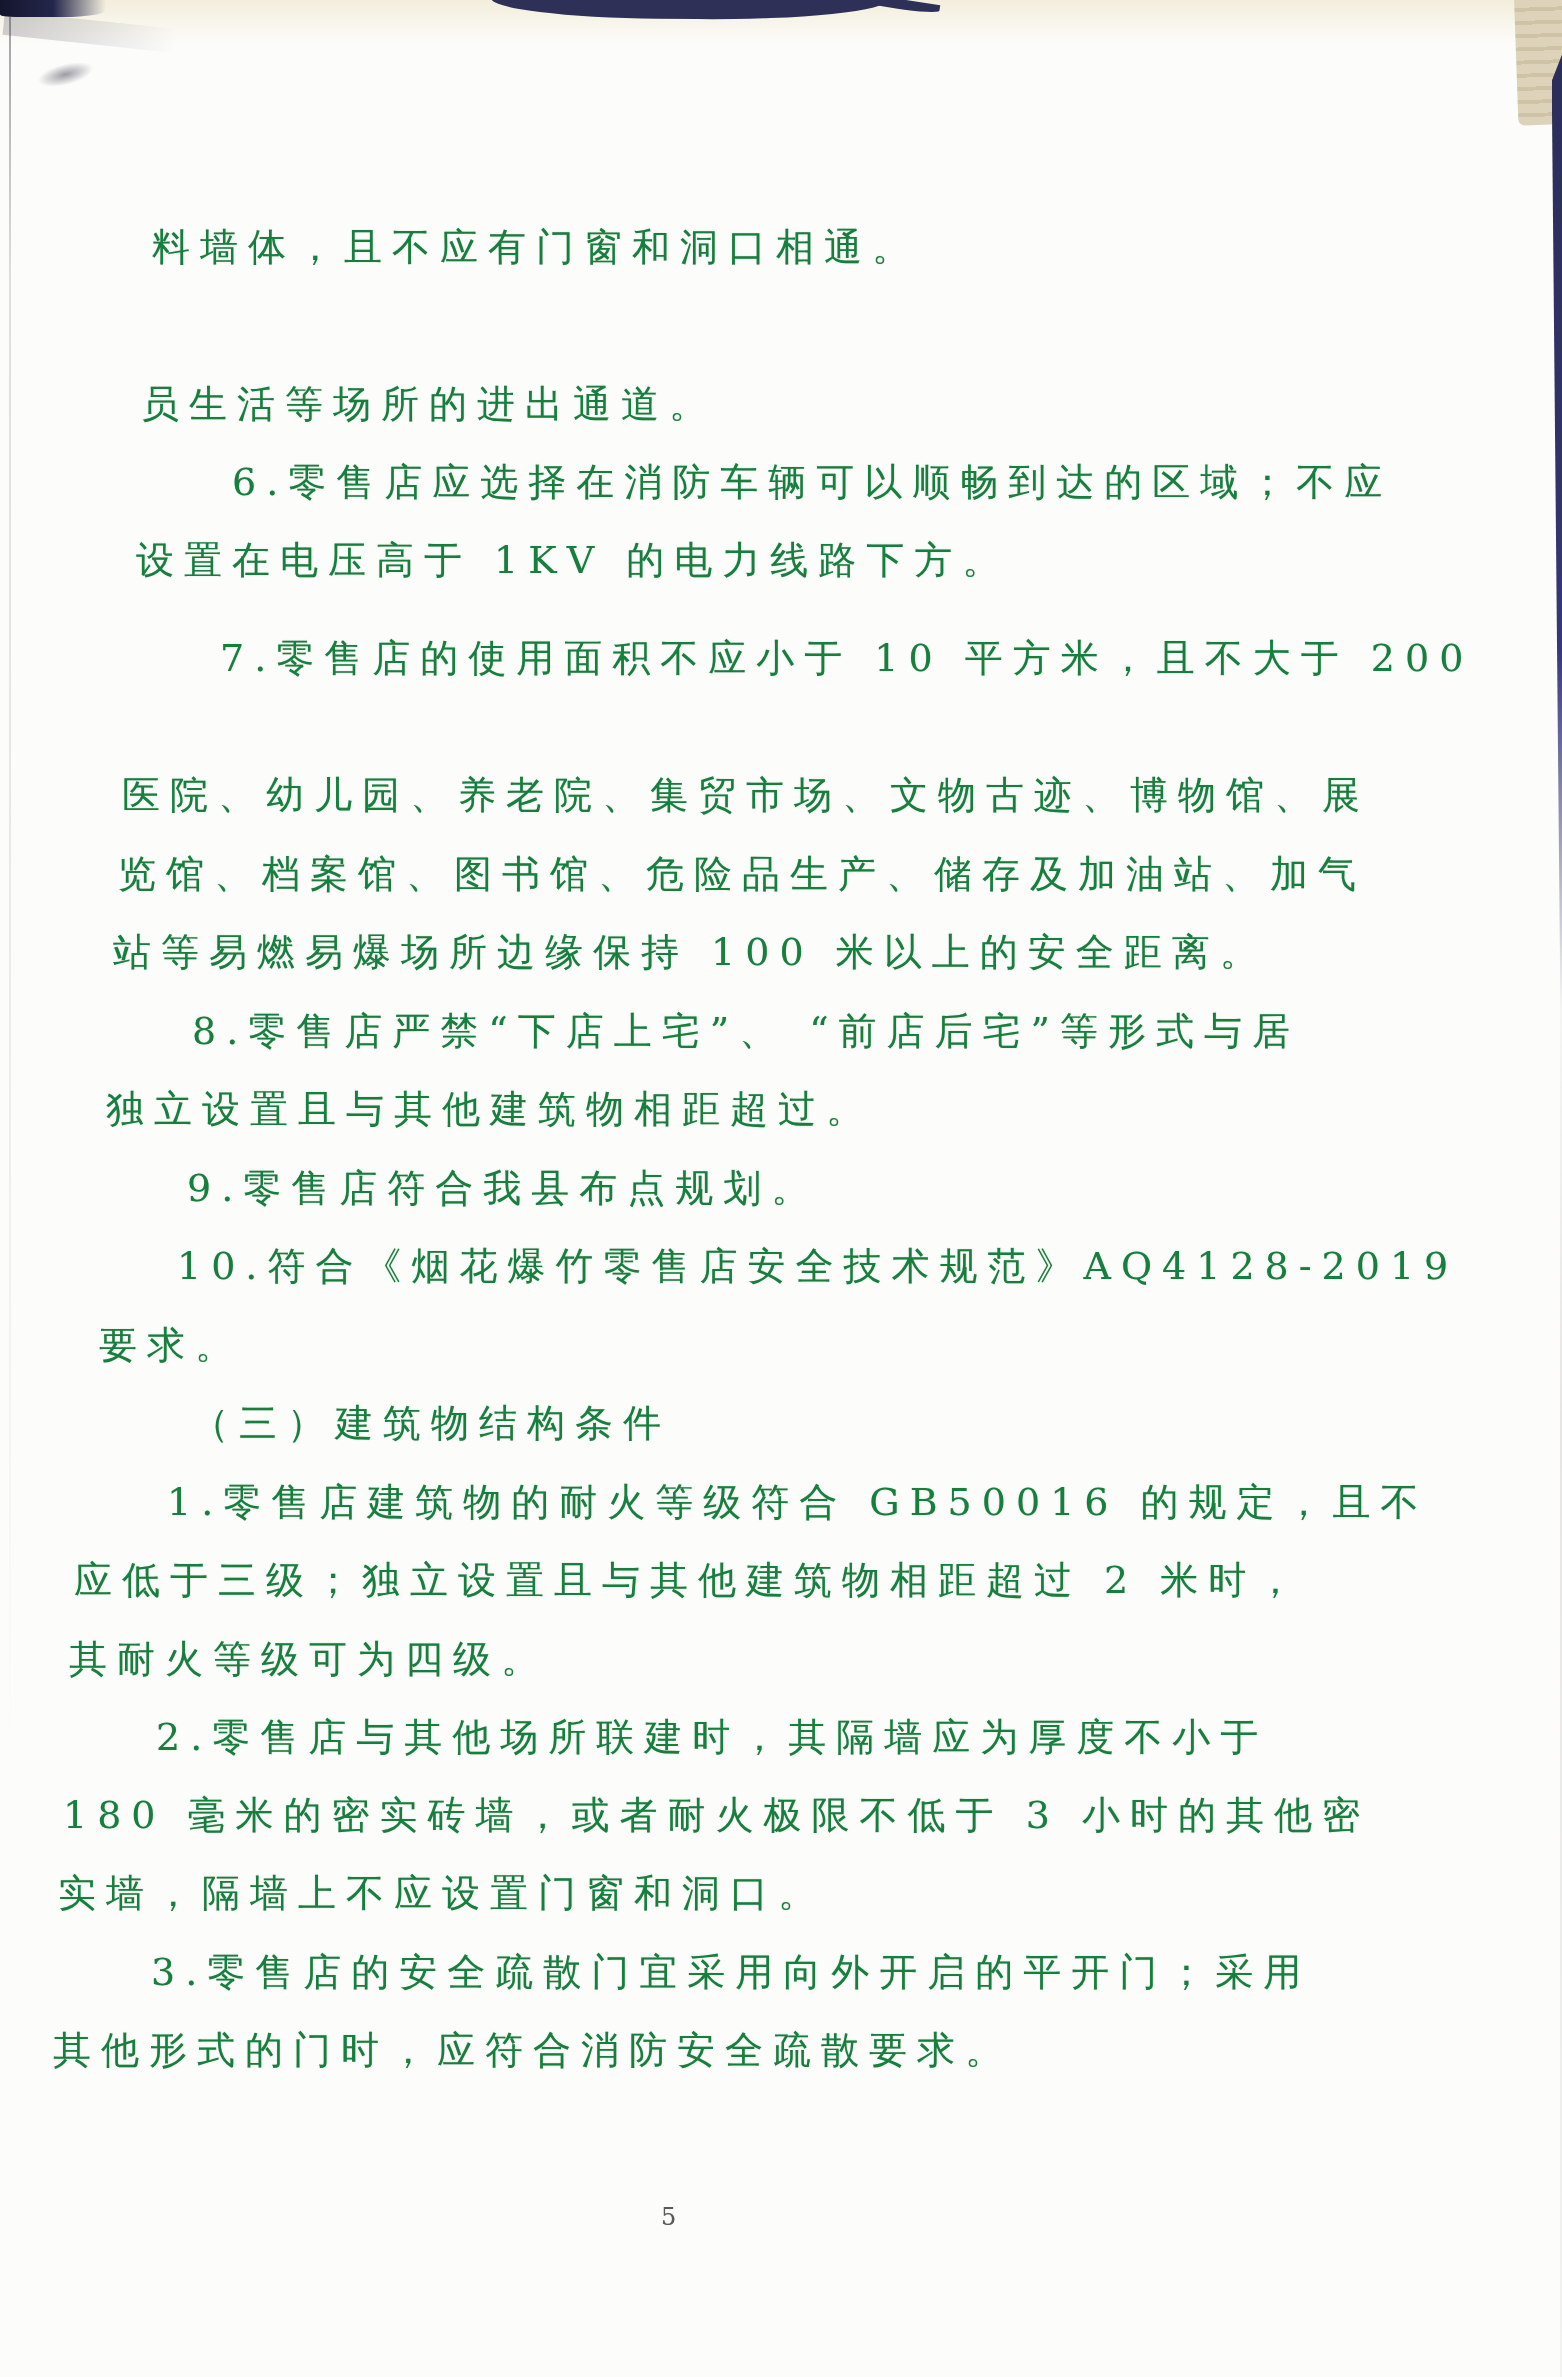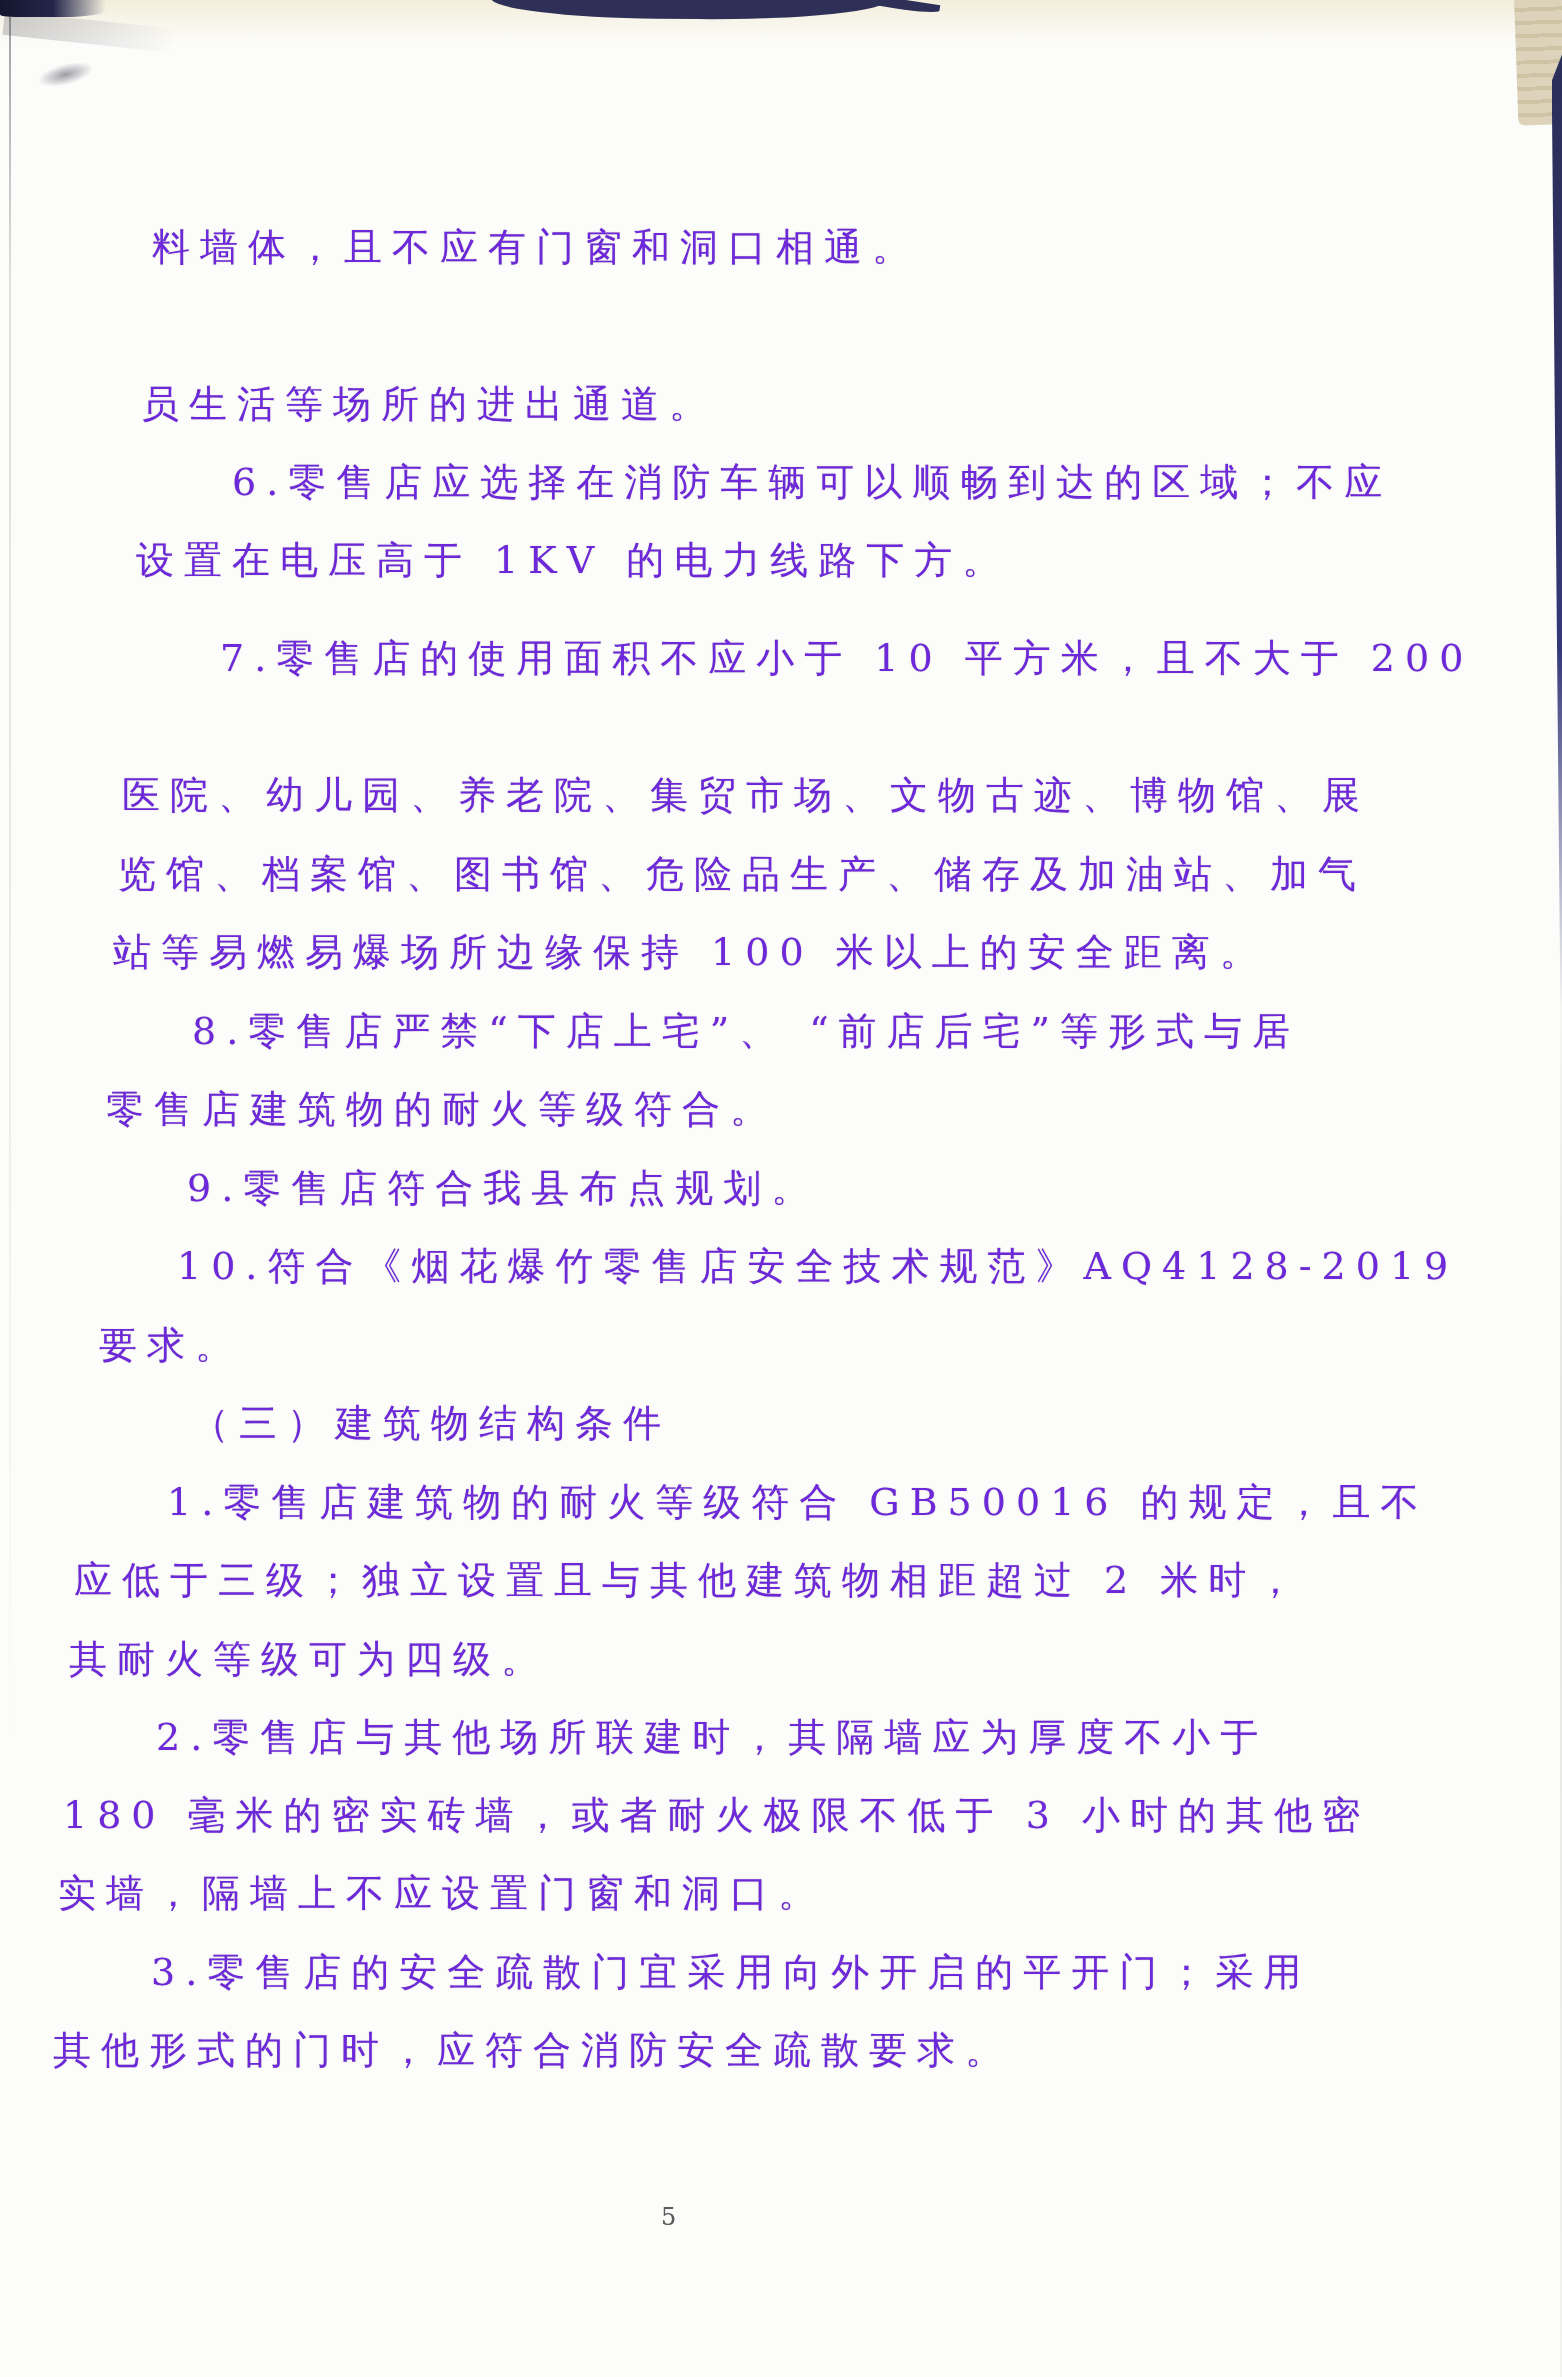--- a/index.html
+++ b/index.html
@@ -61,21 +61,21 @@
   }
   
   .crease-left {
     position:absolute; left:8.6px; top:16px; width:2px; height:1747px;
     background:linear-gradient(to bottom,
       rgba(70,70,82,0.5), rgba(110,105,100,0.2) 15%,
       rgba(120,115,108,0.1) 65%, rgba(120,115,108,0) 100%);
   }
   .line {
     position:absolute; white-space:nowrap;
-    font-size:38px; letter-spacing:10px; color:#6d28d9;
+    font-size:38px; letter-spacing:10px; color:#15803d;
     text-shadow:0 0 1.3px rgba(95,95,95,0.35);
   }
   .pagenum {
     position:absolute; left:661px; top:2203px;
     font-size:24px; color:#5a5a5a; letter-spacing:0;
     text-shadow:0 0 0.7px rgba(95,95,95,0.4);
   }
 </style>
 </head>
 <body>
@@ -94,21 +94,21 @@
 
   <div class="line" style="left:152px; top:222px;">料墙体，且不应有门窗和洞口相通。</div>
   <div class="line" style="left:141px; top:379px;">员生活等场所的进出通道。</div>
   <div class="line" style="left:232px; top:457px;">6.零售店应选择在消防车辆可以顺畅到达的区域；不应</div>
   <div class="line" style="left:136px; top:535px;">设置在电压高于 1KV 的电力线路下方。</div>
   <div class="line" style="left:220px; top:614px;margin-top:19px;">7.零售店的使用面积不应小于 10 平方米，且不大于 200</div>
   <div class="line" style="left:122px; top:770px;">医院、幼儿园、养老院、集贸市场、文物古迹、博物馆、展</div>
   <div class="line" style="left:118px; top:849px;">览馆、档案馆、图书馆、危险品生产、储存及加油站、加气</div>
   <div class="line" style="left:113px; top:927px;">站等易燃易爆场所边缘保持 100 米以上的安全距离。</div>
   <div class="line" style="left:192px; top:1006px;">8.零售店严禁“下店上宅”、 “前店后宅”等形式与居</div>
-  <div class="line" style="left:106px; top:1084px;">零售店建筑物的耐火等级符合。</div>
+  <div class="line" style="left:106px; top:1084px;">独立设置且与其他建筑物相距超过。</div>
   <div class="line" style="left:187px; top:1163px;">9.零售店符合我县布点规划。</div>
   <div class="line" style="left:177px; top:1241px;">10.符合《烟花爆竹零售店安全技术规范》AQ4128-2019</div>
   <div class="line" style="left:99px; top:1320px;">要求。</div>
   <div class="line" style="left:191px; top:1398px;">（三）建筑物结构条件</div>
   <div class="line" style="left:167px; top:1477px;">1.零售店建筑物的耐火等级符合 GB50016 的规定，且不</div>
   <div class="line" style="left:74px; top:1555px;">应低于三级；独立设置且与其他建筑物相距超过 2 米时，</div>
   <div class="line" style="left:69px; top:1634px;">其耐火等级可为四级。</div>
   <div class="line" style="left:156px; top:1712px;">2.零售店与其他场所联建时，其隔墙应为厚度不小于</div>
   <div class="line" style="left:63px;  top:1790px;">180 毫米的密实砖墙，或者耐火极限不低于 3 小时的其他密</div>
   <div class="line" style="left:58px;  top:1868px;">实墙，隔墙上不应设置门窗和洞口。</div>

